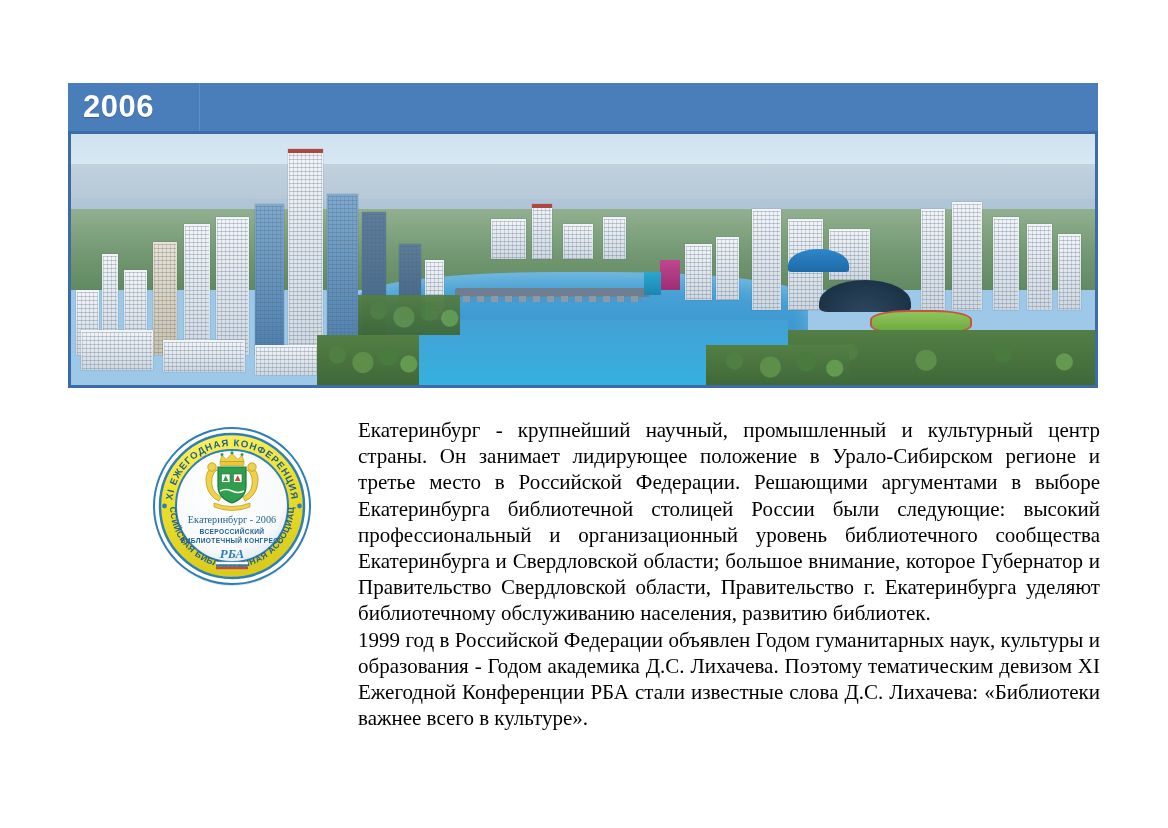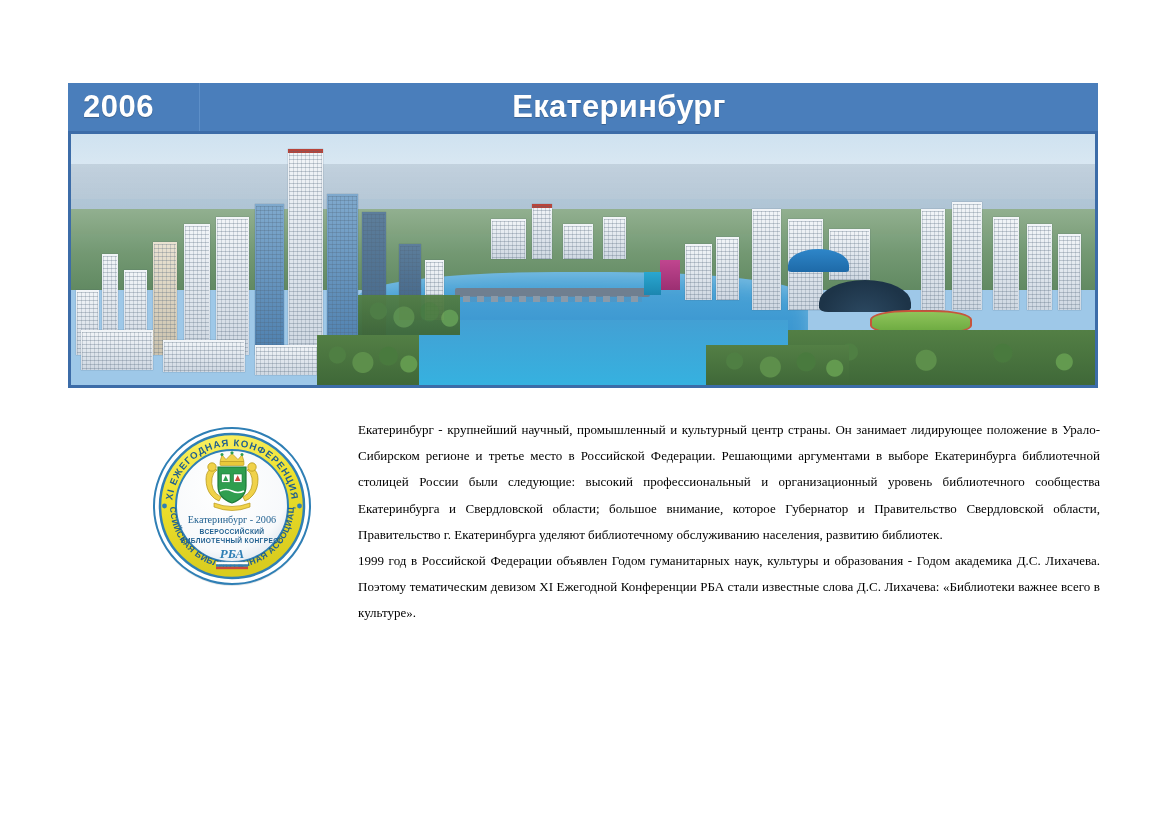--- a/index.html
+++ b/index.html
@@ -186,35 +186,34 @@
 
   
   .body-text {
     position: absolute;
     left: 358px;
     top: 417px;
     width: 742px;
     text-align: justify;
     text-justify: inter-word;
     color: #000000;
-    font-size: 13px;
+    font-size: 21px;
     line-height: 26.2px;
     font-family: "Liberation Serif", "DejaVu Serif", serif;
   }
   .body-text p { margin: 0; }
   .body-text p + p { margin-top: 0px; }
 </style>
 </head>
 <body>
 
 <div class="slide">
 
   <div class="header-bar">
     <div class="header-year">2006</div>
-    <div class="header-title">Екатеринбург</div>
   </div>
 
   <div class="photo-frame">
     <div class="photo">
       <div class="sky"></div>
       <div class="far-city"></div>
       <div class="mid-green"></div>
 
       <div class="water"></div>
       <div class="water-wide"></div>

